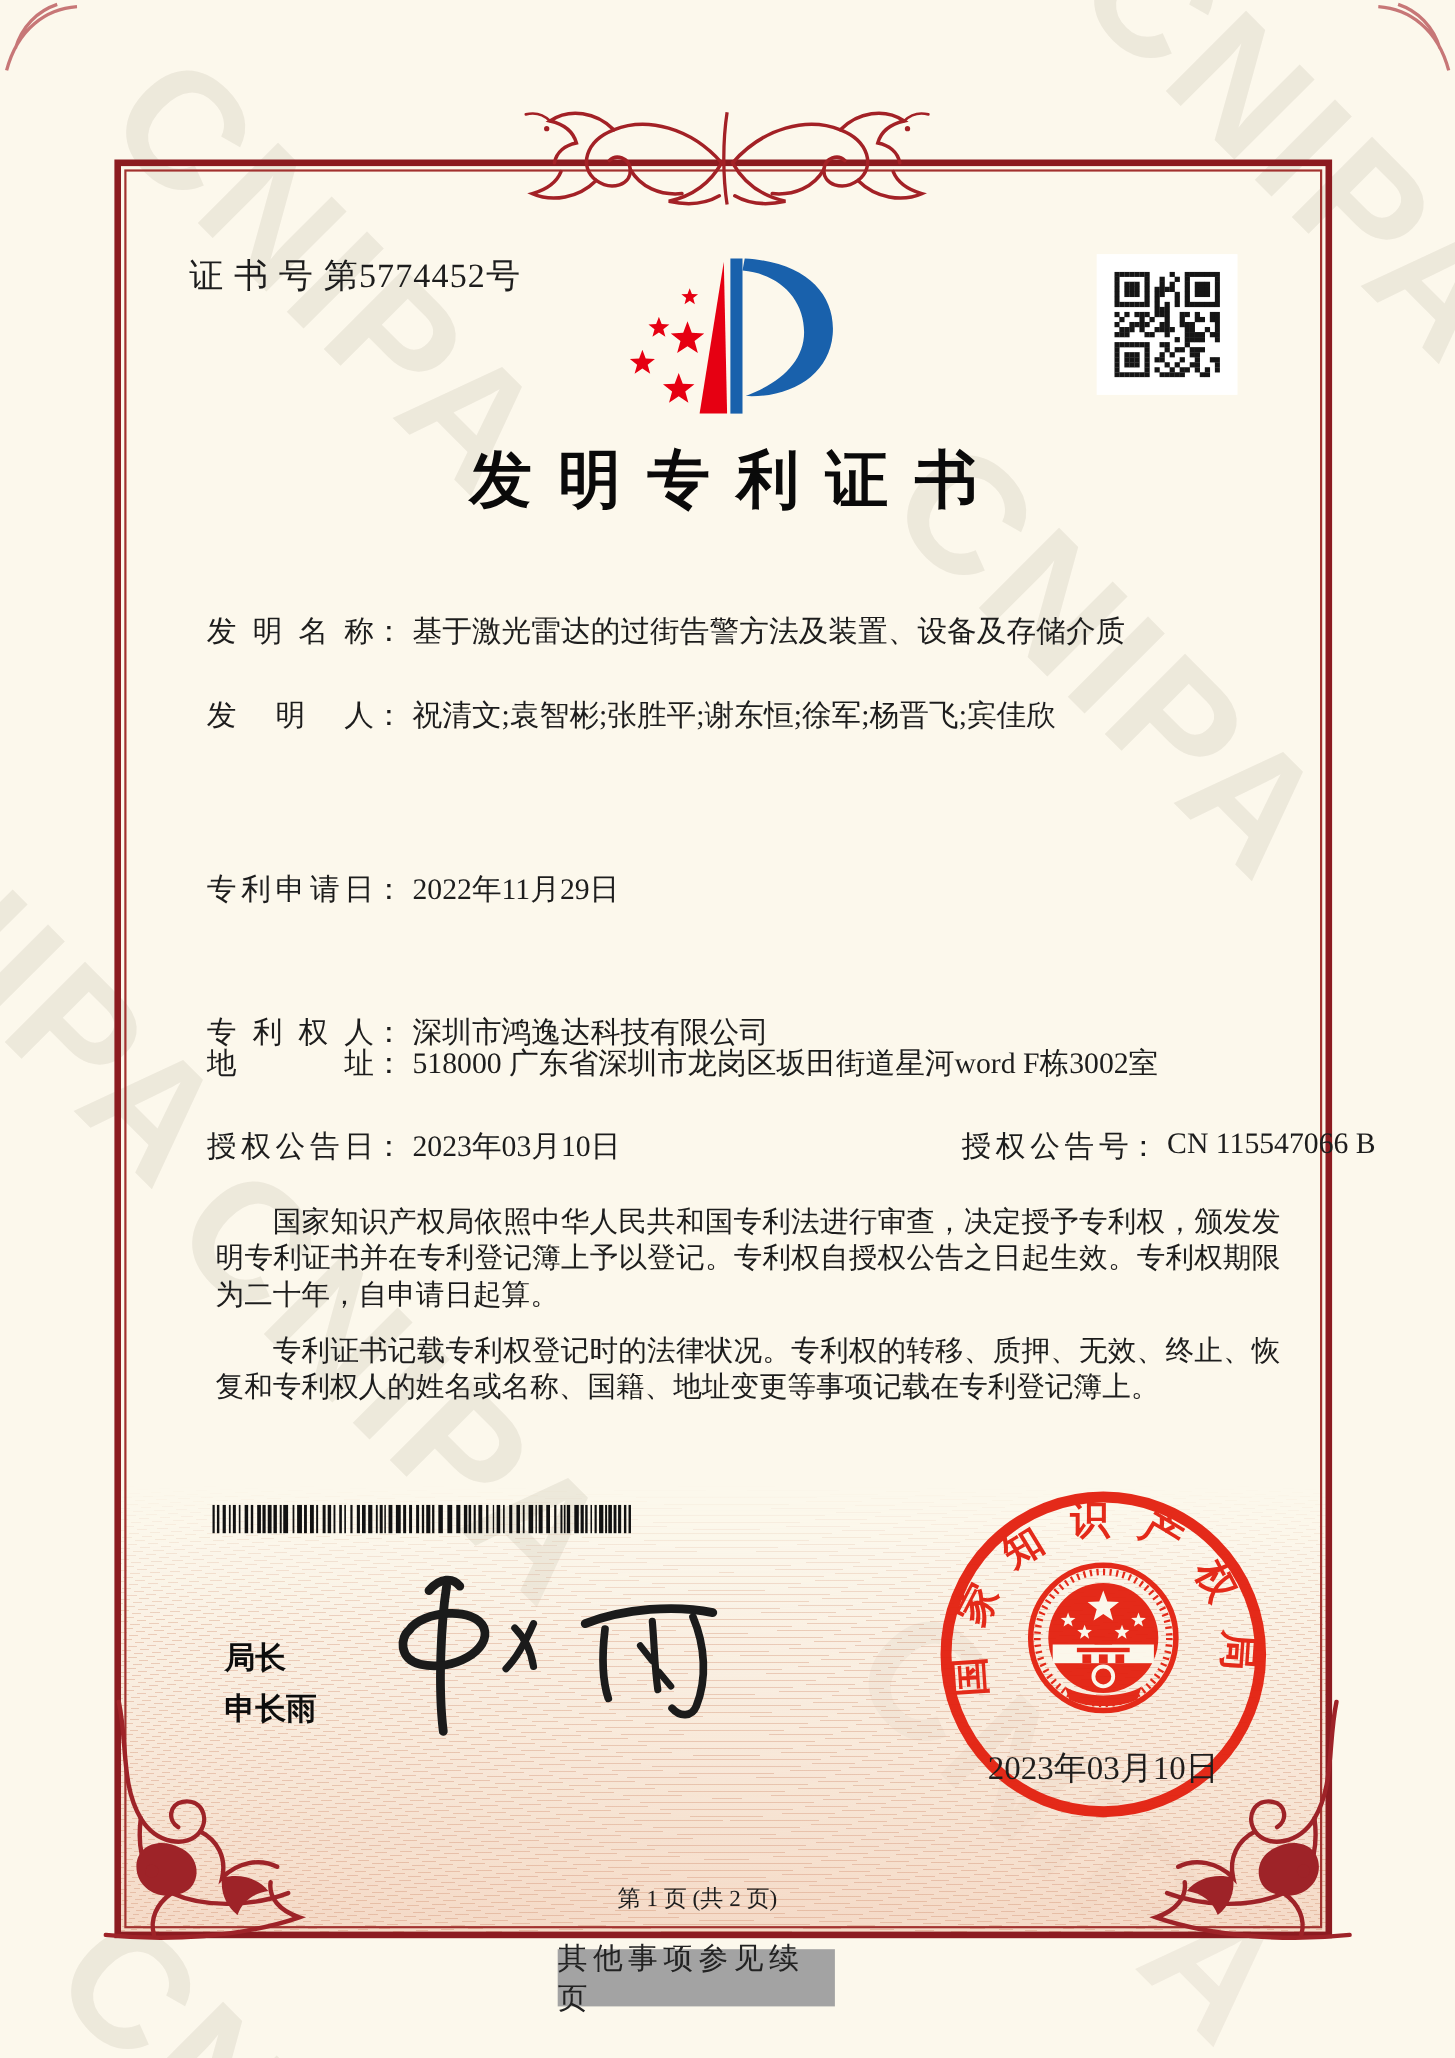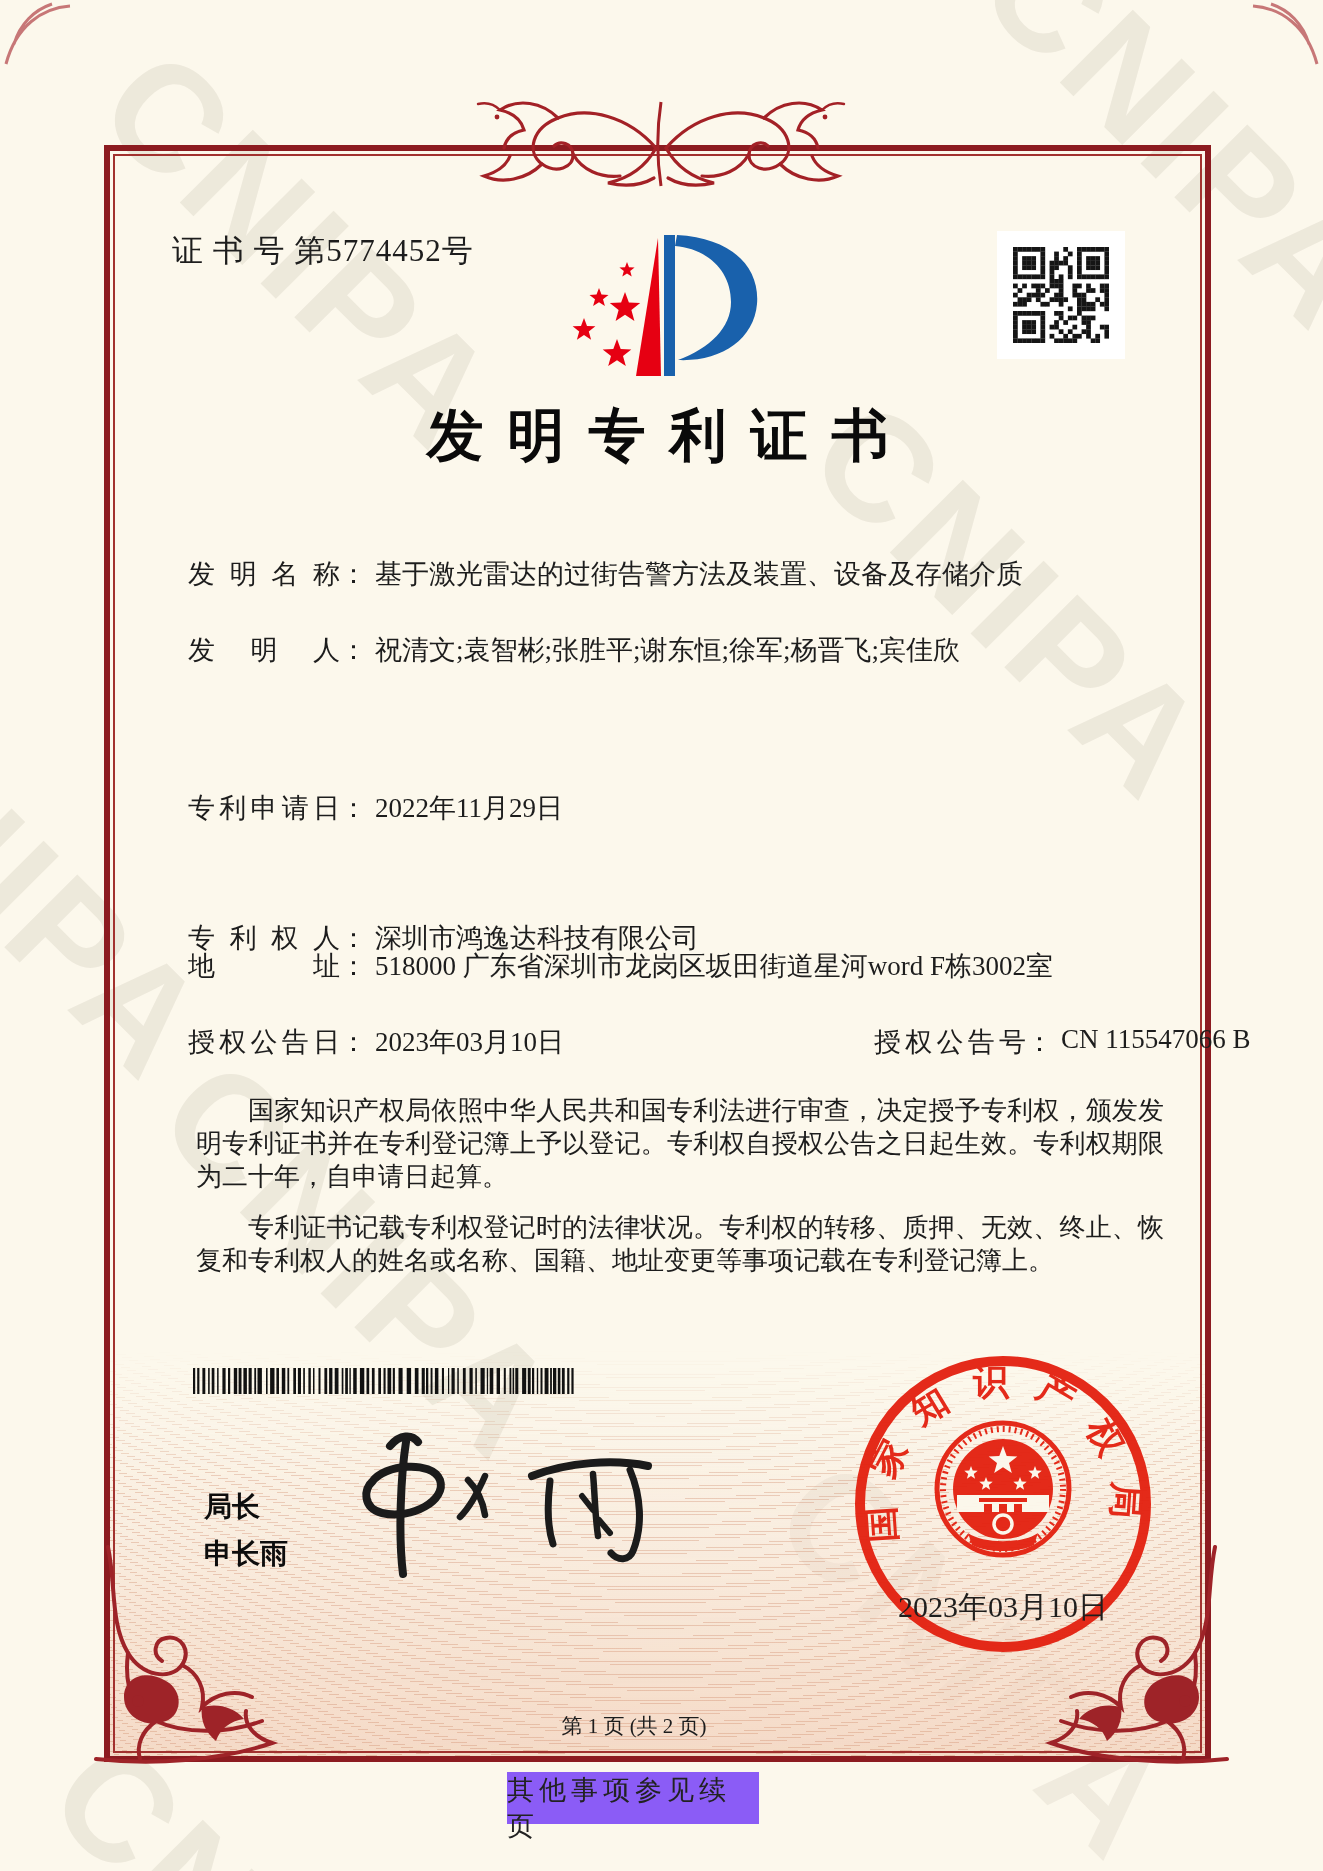--- a/index.html
+++ b/index.html
@@ -69,22 +69,22 @@
   .commissioner{position:absolute;left:204px;font-family:"Liberation Sans","DejaVu Sans",sans-serif;
                 font-weight:700;font-size:28px;color:#0d0d0d;z-index:5;}
   .c-title{top:1488px;} .c-name{top:1535px;}
   .signature{position:absolute;left:350px;top:1424px;width:320px;height:170px;z-index:5;}
   .seal{position:absolute;left:848px;top:1349px;width:310px;height:310px;z-index:6;opacity:.95;}
   .seal-arc-text{font-size:36px;font-weight:bold;letter-spacing:24px;fill:#e3200f;
                  font-family:"Liberation Serif","DejaVu Serif",serif;}
   .seal-date{font-size:30px;fill:#141414;font-family:"Liberation Serif","DejaVu Serif",serif;}
   .page-num{position:absolute;left:104px;top:1712px;width:1060px;text-align:center;
             font-size:21px;z-index:5;}
-  .cont-box{position:absolute;left:507px;top:1772px;width:252px;height:52px;background:#8b5cf6;
-            display:flex;justify-content:center;z-index:5;
+  .cont-box{position:absolute;left:507px;top:1772px;width:252px;height:52px;background:#a3a3a3;
+            display:flex;align-items:center;justify-content:center;z-index:5;
             font-size:27px;letter-spacing:5px;color:#222;}
 </style>
 </head>
 <body>
 
 <div class="page">
 
   <div class="wm wm1">CNIPA</div>
   <div class="wm wm2">CNIPA</div>
   <div class="wm wm3">CNIPA</div>

